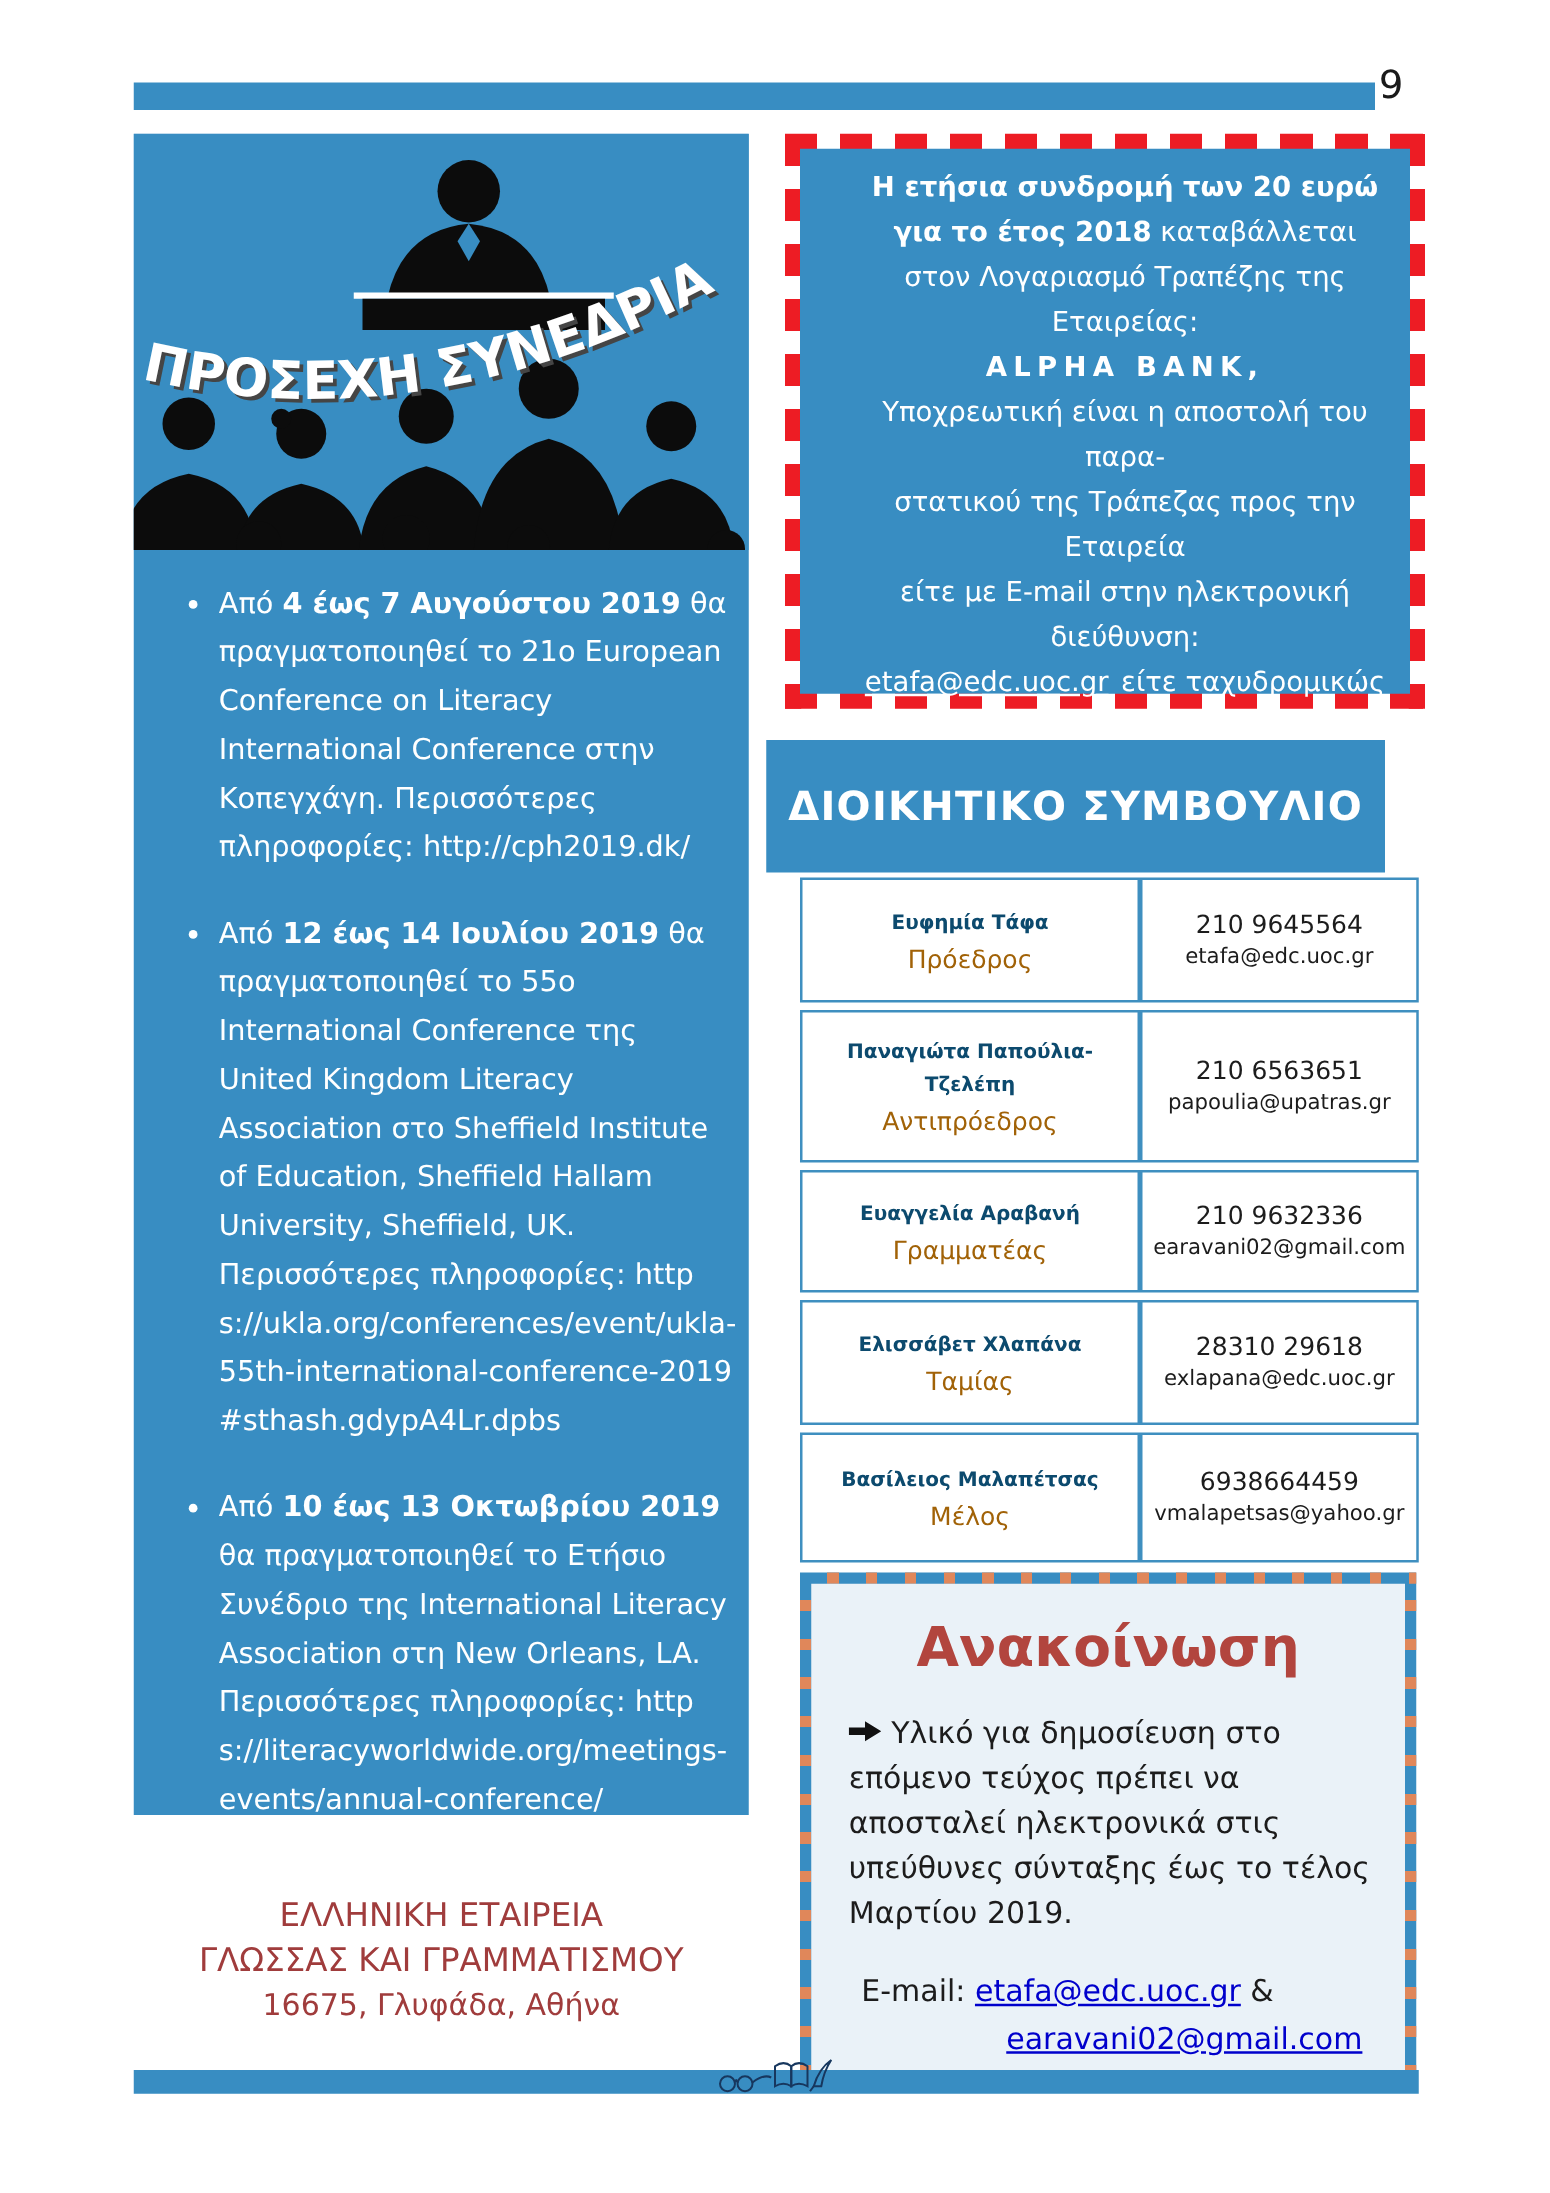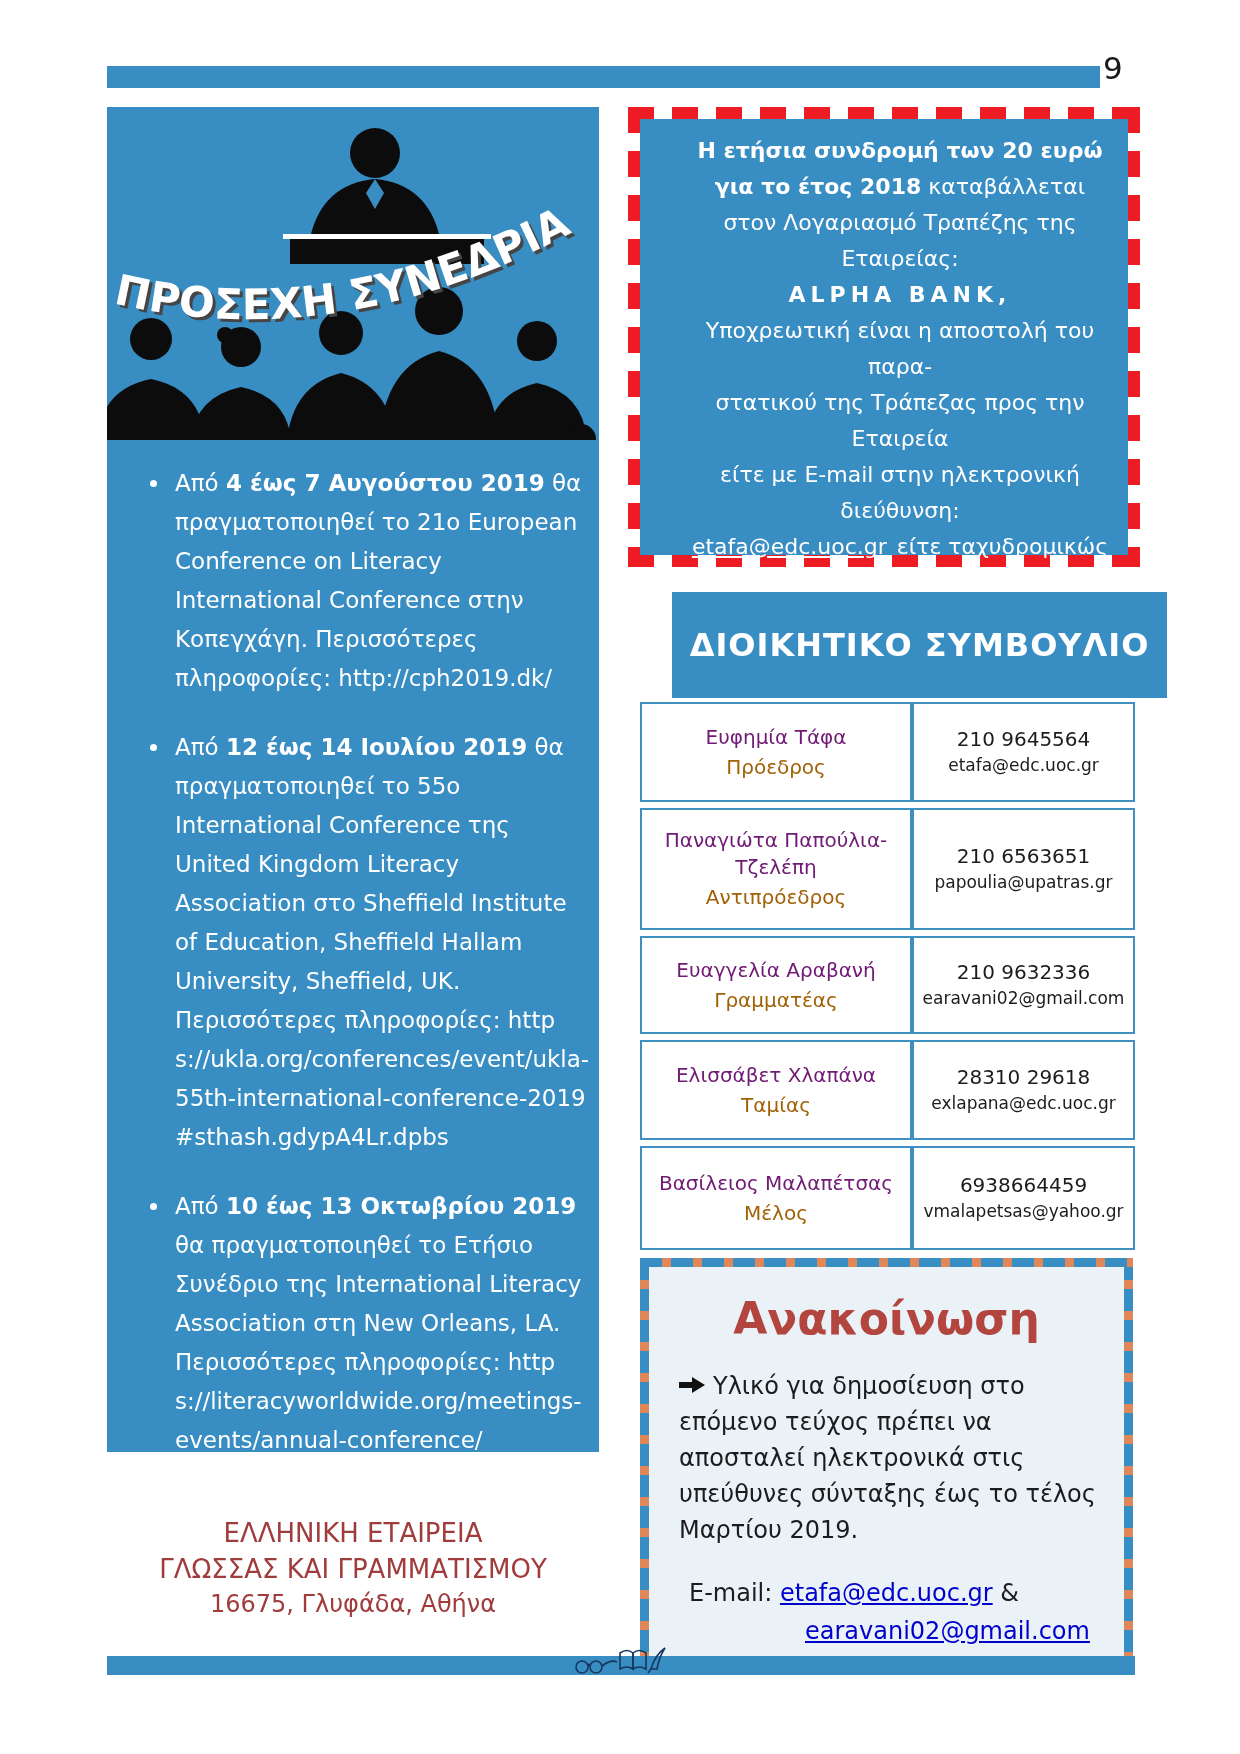--- a/index.html
+++ b/index.html
@@ -43,28 +43,28 @@
   .sub-dash-v{position:absolute;top:0;height:100%;width:13px;background:repeating-linear-gradient(180deg,var(--red-dash) 0 26px,transparent 26px 44px);}
   .sub-dash-v.left{left:0;}
   .sub-dash-v.right{right:0;}
   .sub-inner{position:absolute;left:12px;top:12px;right:12px;bottom:12px;background:var(--blue);color:#fff;text-align:center;font-size:22px;line-height:36px;padding-top:14px;padding-left:32px;}
   .sub-line b{font-weight:bold;}
   .bank-line{font-weight:bold;letter-spacing:5px;}
   .sub-email{color:#fff;text-decoration:underline;}
   .after-email{margin-left:10px;}
 
   
-  .board-header{position:absolute;left:672px;top:592px;width:495px;height:106px;background:var(--blue);color:#fff;font-weight:bold;font-size:32px;letter-spacing:1px;text-align:center;line-height:106px;}
+  .board-header{position:absolute;left:613px;top:592px;width:495px;height:106px;background:var(--blue);color:#fff;font-weight:bold;font-size:32px;letter-spacing:1px;text-align:center;line-height:106px;}
   .board{position:absolute;left:640px;top:702px;width:495px;}
   .board-row{display:flex;margin-bottom:6px;}
   .cell{background:#fff;border:2px solid #3f8fc0;display:flex;flex-direction:column;justify-content:center;text-align:center;padding:4px 8px;}
   .name-cell{width:272px;}
   .contact-cell{width:223px;}
   .r1 .cell{height:100px;} .r2 .cell{height:122px;} .r3 .cell{height:98px;} .r4 .cell{height:100px;} .r5 .cell{height:104px;}
-  .member-name{font-weight:normal;font-size:20px;line-height:27px;color:#701a75;}
+  .member-name{font-weight:bold;font-size:16px;line-height:27px;color:#0c4a6e;}
   .member-role{font-size:20px;line-height:27px;margin-top:3px;color:#a16207;}
   .member-phone{font-size:20px;line-height:27px;color:#1c1c1c;text-align:center;}
   .member-email{font-size:17px;line-height:25px;color:#1c1c1c;text-decoration:none;}
 
   
   .announcement{position:absolute;left:640px;top:1258px;width:493px;height:415px;background:var(--blue);}
   .ann-dash-h{position:absolute;left:0;width:100%;height:9px;background:repeating-linear-gradient(90deg,transparent 0 22px,var(--orange-dash) 22px 31px);}
   .ann-dash-h.top{top:0;} .ann-dash-h.bottom{bottom:0;}
   .ann-dash-v{position:absolute;top:0;height:100%;width:9px;background:repeating-linear-gradient(180deg,transparent 0 22px,var(--orange-dash) 22px 31px);}
   .ann-dash-v.left{left:0;} .ann-dash-v.right{right:0;}

